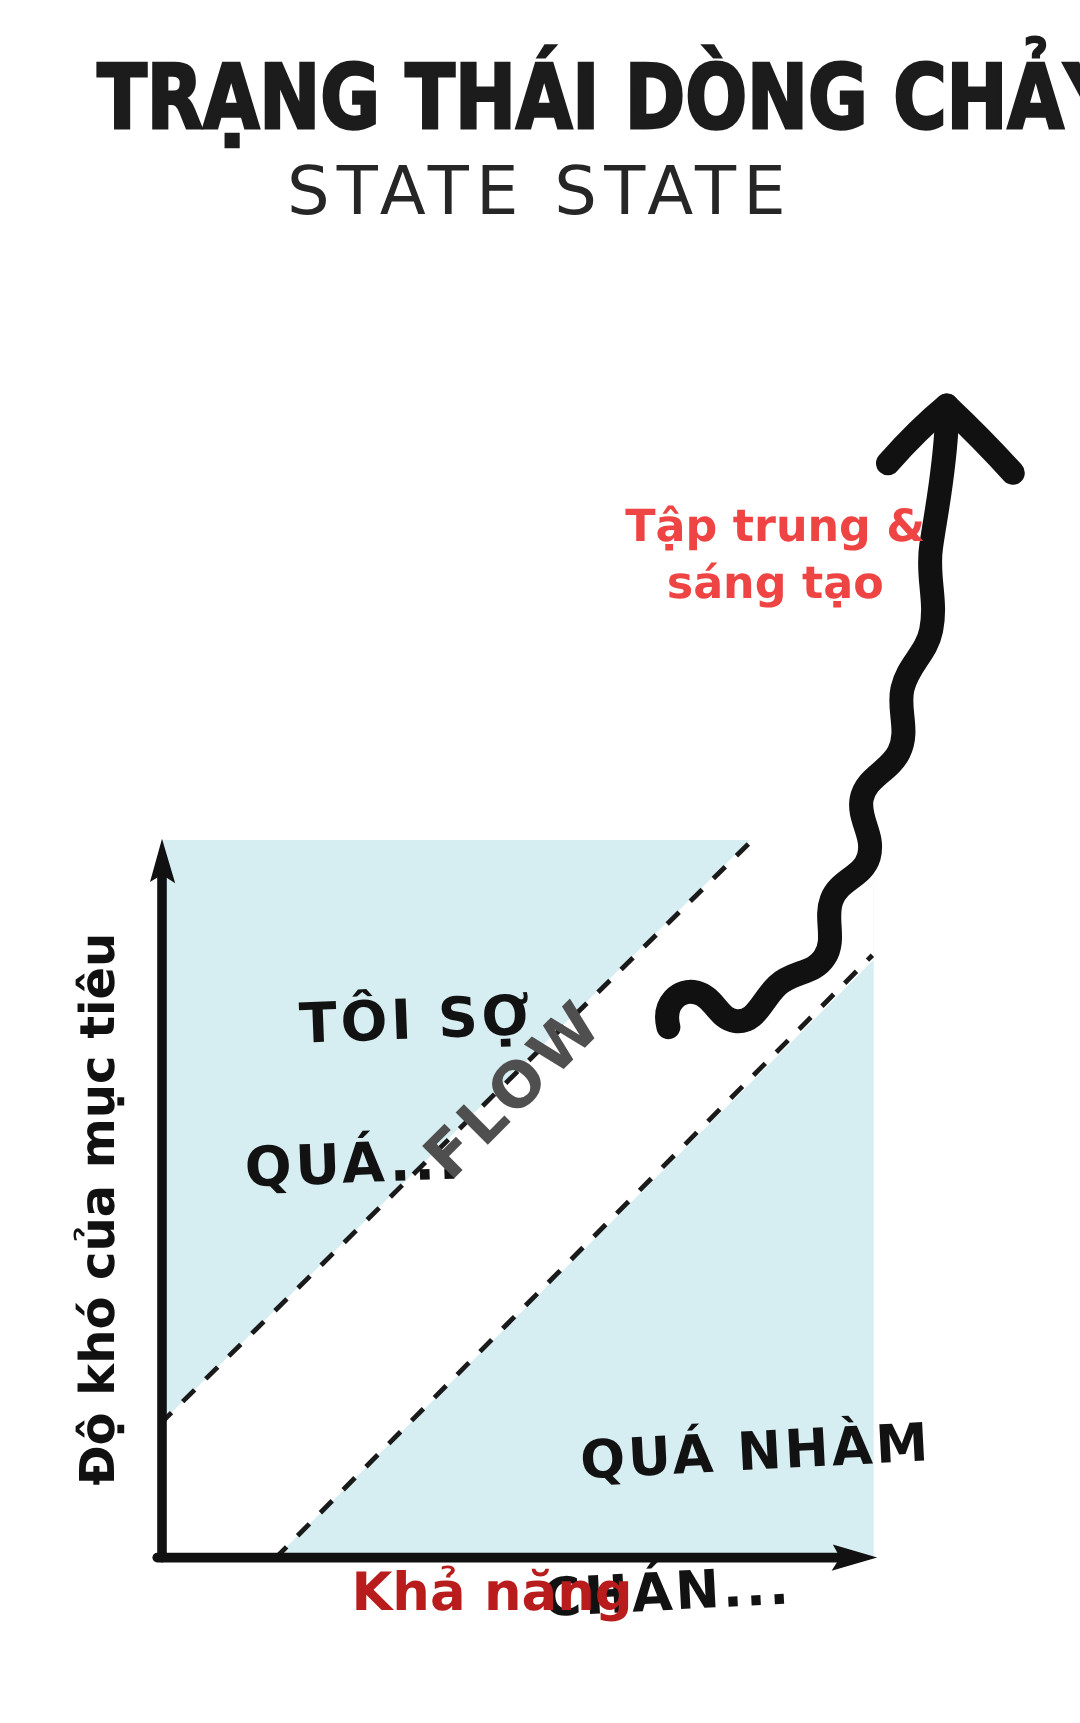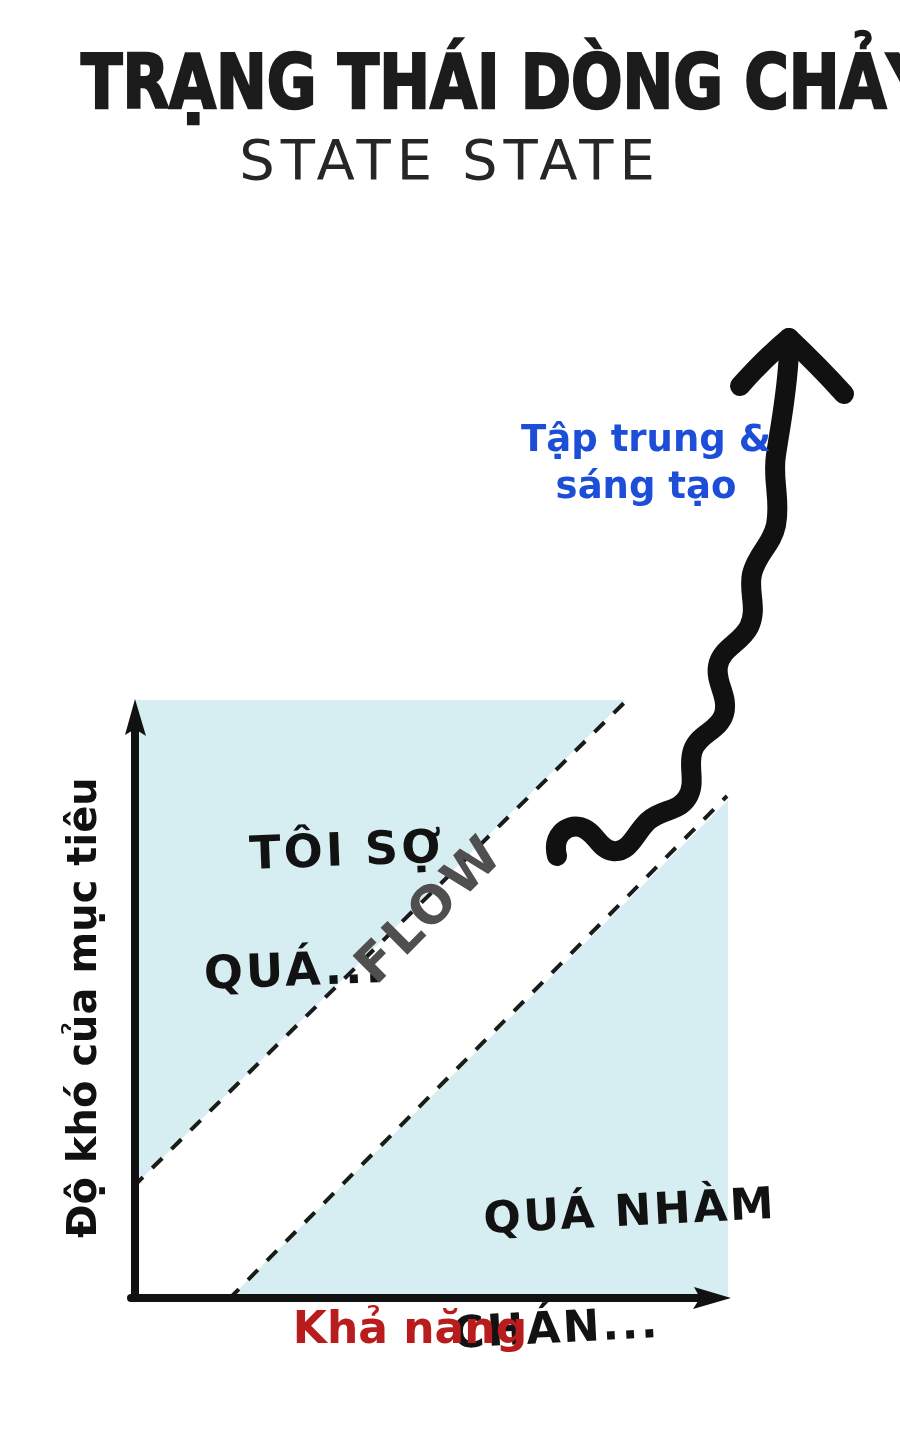--- a/index.html
+++ b/index.html
@@ -135,21 +135,21 @@
   #arrow-note {
     position: absolute;
     left: 516px;
     top: 415px;
     width: 260px;
     text-align: center;
     font-family: "DejaVu Sans", sans-serif;
     font-weight: 700;
     font-size: 37px;
     line-height: 1.28;
-    color: #1d4ed8;
+    color: #ef4444;
     white-space: pre-line;
   }
 </style>
 </head>
 <body>
 
 <div id="page">
 
   <div id="title-block">
     <div id="title-vi">TRẠNG THÁI DÒNG CHẢY</div>

